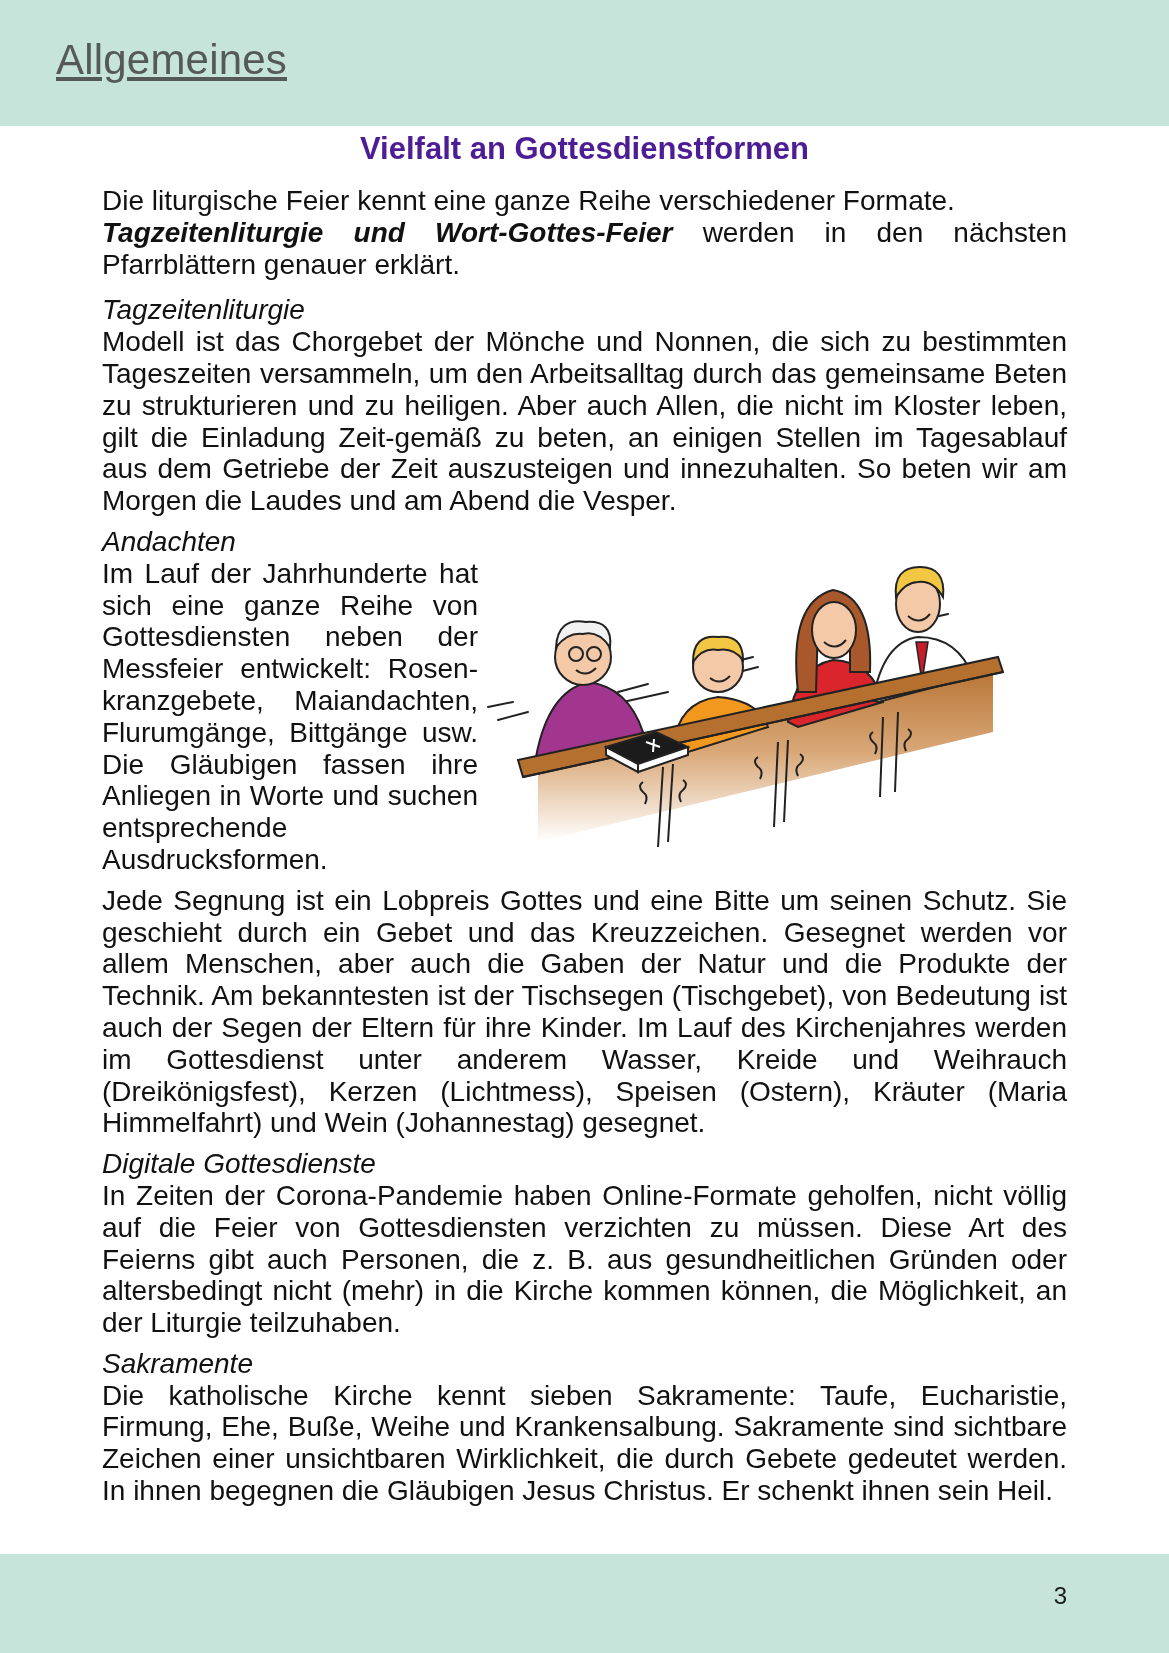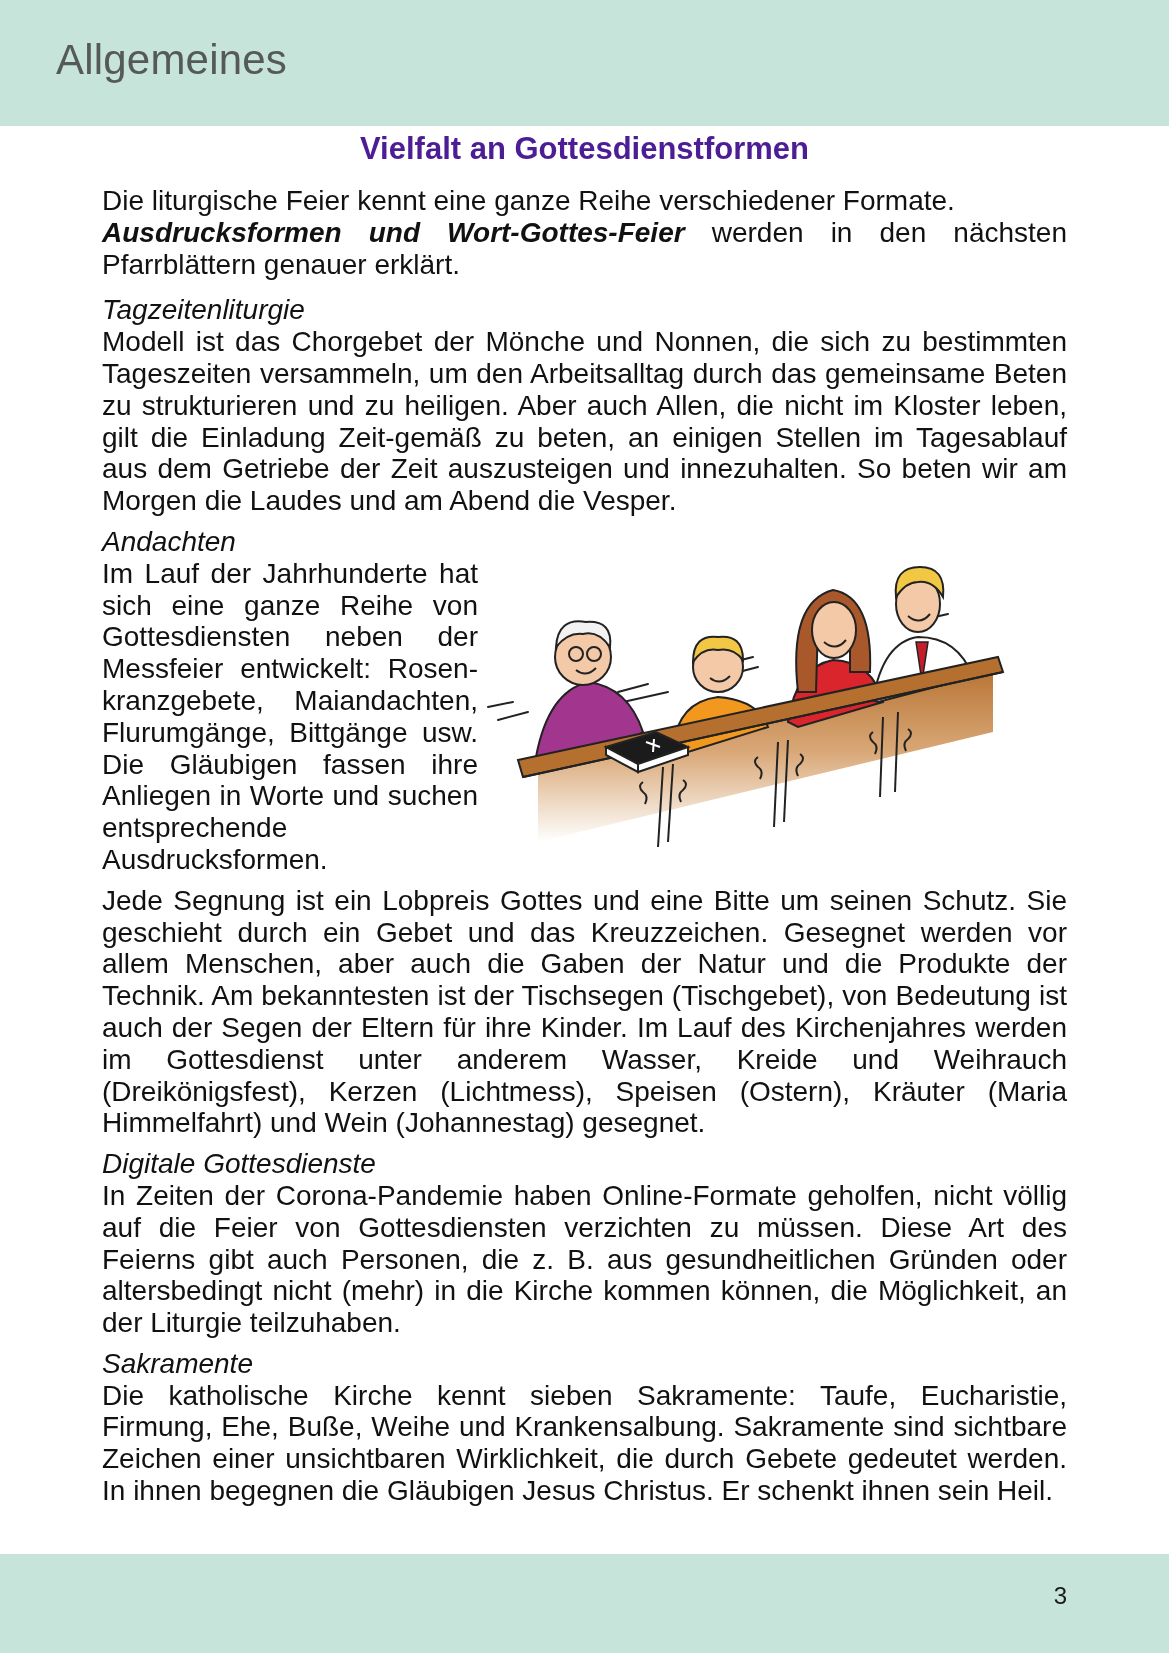--- a/index.html
+++ b/index.html
@@ -5,21 +5,21 @@
   * { margin: 0; padding: 0; box-sizing: border-box; }
   html, body { width: 1169px; height: 1653px; background: #ffffff; overflow: hidden; }
   body { position: relative; font-family: "Liberation Sans", sans-serif; color: #111111; }
 
   .header-band {
     position: absolute; left: 0; top: 0; width: 1169px; height: 126px;
     background: #c7e4da;
   }
   .header-title {
     position: absolute; left: 56px; top: 36px;
-    font-size: 42px; color: #555a58; font-weight: normal; letter-spacing: 0.2px;
+    font-size: 42px; color: #555a58; font-weight: normal; letter-spacing: 0.2px; text-decoration: underline;
   }
 
   .page-title {
     position: absolute; left: 0; top: 131px; width: 1169px; text-align: center;
     font-size: 31px; font-weight: bold; color: #4c1d95;
   }
 
   .content {
     position: absolute; left: 102px; top: 185px; width: 965px;
     font-size: 28px; line-height: 31.8px;
@@ -54,21 +54,21 @@
 <div class="header-band">
   <div class="header-title">Allgemeines</div>
 </div>
 
 <h1 class="page-title">Vielfalt an Gottesdienstformen</h1>
 
 <div class="content">
 
   <div class="block">
     <p class="intro">Die liturgische Feier kennt eine ganze Reihe verschiedener Formate.</p>
-    <p><b><i>Ausdrucksformen und Wort-Gottes-Feier</i></b><span> werden in den nächsten Pfarrblättern genauer erklärt.</span></p>
+    <p><b><i>Tagzeitenliturgie und Wort-Gottes-Feier</i></b><span> werden in den nächsten Pfarrblättern genauer erklärt.</span></p>
   </div>
 
   <div class="block" style="margin-top:14px;">
     <span class="section-head">Tagzeitenliturgie</span>
     <p>Modell ist das Chorgebet der Mönche und Nonnen, die sich zu bestimmten Tageszeiten versammeln, um den Arbeitsalltag durch das gemeinsame Beten zu strukturieren und zu heiligen. Aber auch Allen, die nicht im Kloster leben, gilt die Einladung Zeit-gemäß zu beten, an einigen Stellen im Tagesablauf aus dem Getriebe der Zeit auszusteigen und innezuhalten. So beten wir am Morgen die Laudes und am Abend die Vesper.</p>
   </div>
 
   <div class="block">
     <div class="andachten-wrap">
       <div class="andachten-text">

